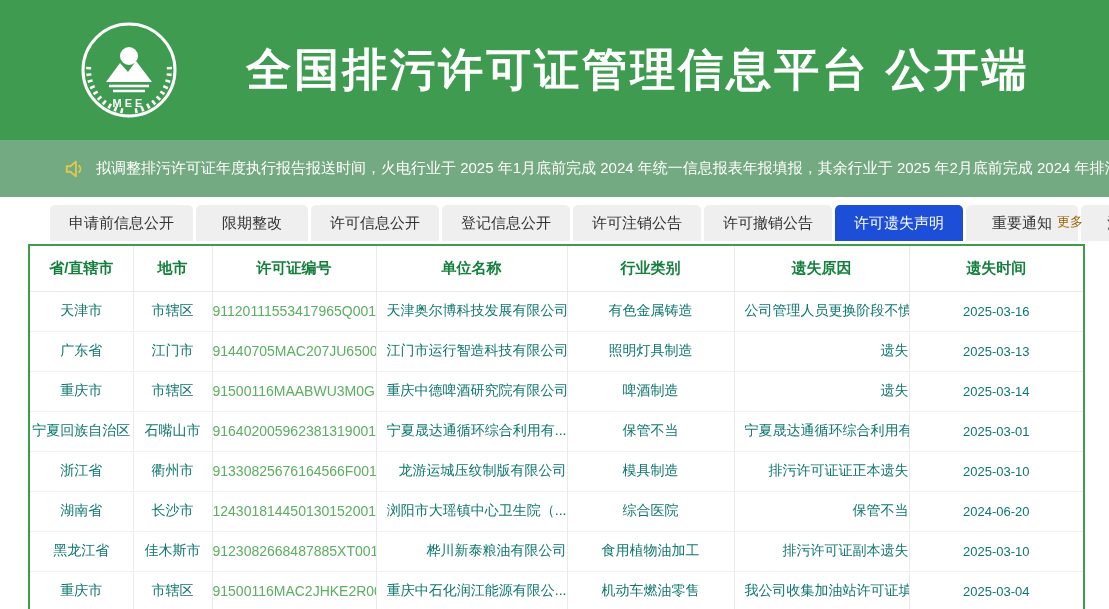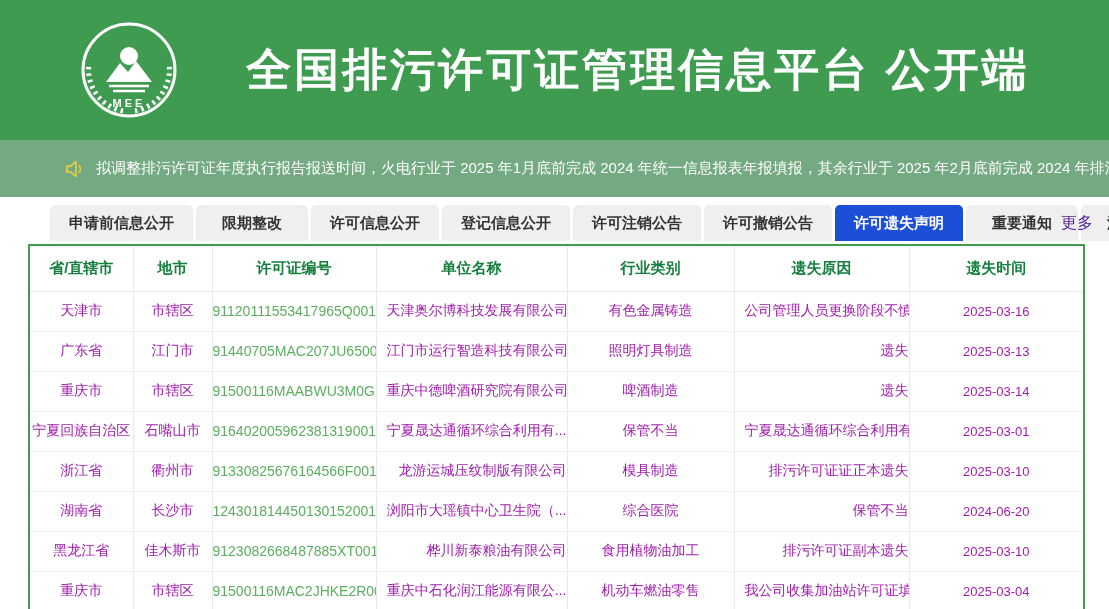--- a/index.html
+++ b/index.html
@@ -17,32 +17,32 @@
   .notice-bar { height:57px; background:#74aa81; display:flex; align-items:center;
     padding-left:64px; overflow:hidden; }
   .speaker { width:22px; height:22px; margin-right:10px; flex:0 0 auto; }
   .notice-text { color:#fff; font-size:15px; white-space:nowrap; }
 
   
   .tabs-row { position:relative; margin-top:8px; padding-left:50px; height:36px;
     display:flex; align-items:flex-end; }
   .tab { height:36px; line-height:36px; padding:0 19px; margin-right:3px;
     background:#efefef; color:#333; font-size:15px; cursor:pointer;
-    border-radius:5px 5px 0 0; white-space:nowrap;font-weight:bold; }
+    border-radius:5px 5px 0 0; white-space:nowrap; }
   .tab.wide { padding:0 26px; }
   .tab.active { background:#1d4ed8; color:#fff; }
-  .more-link { position:absolute; right:16px; top:8px; color:#4c1d95; font-size:16px;
+  .more-link { position:absolute; right:26px; top:8px; color:#a16207; font-size:13px;
     cursor:pointer; }
 
   
   .table-wrap { margin:3px 24px 0 28px; border:2px solid #3f9c4c; background:#fff; }
   table { width:100%; border-collapse:collapse; table-layout:fixed; }
   th { height:45px; font-size:15px; font-weight:bold; color:#15803d; text-align:center;
     border-right:1px solid #e9e9e9; border-bottom:1px solid #e9e9e9; background:#fff; }
-  td { height:40px; font-size:14px; color:#a21caf; text-align:center;
+  td { height:40px; font-size:14px; color:#0f766e; text-align:center;
     border-right:1px solid #e9e9e9; border-bottom:1px solid #f1f1f1;
     white-space:nowrap; overflow:hidden; }
   th:last-child, td:last-child { border-right:none; }
   td.permit { color:#5cae60; cursor:pointer; }
   td.left { text-align:right; padding-left:10px; }
   td.date { font-size:13px; }
   col.c1{width:103px;} col.c2{width:79px;} col.c3{width:164px;} col.c4{width:191px;}
   col.c5{width:167px;} col.c6{width:175px;} col.c7{width:auto;}
 </style>
 </head>

